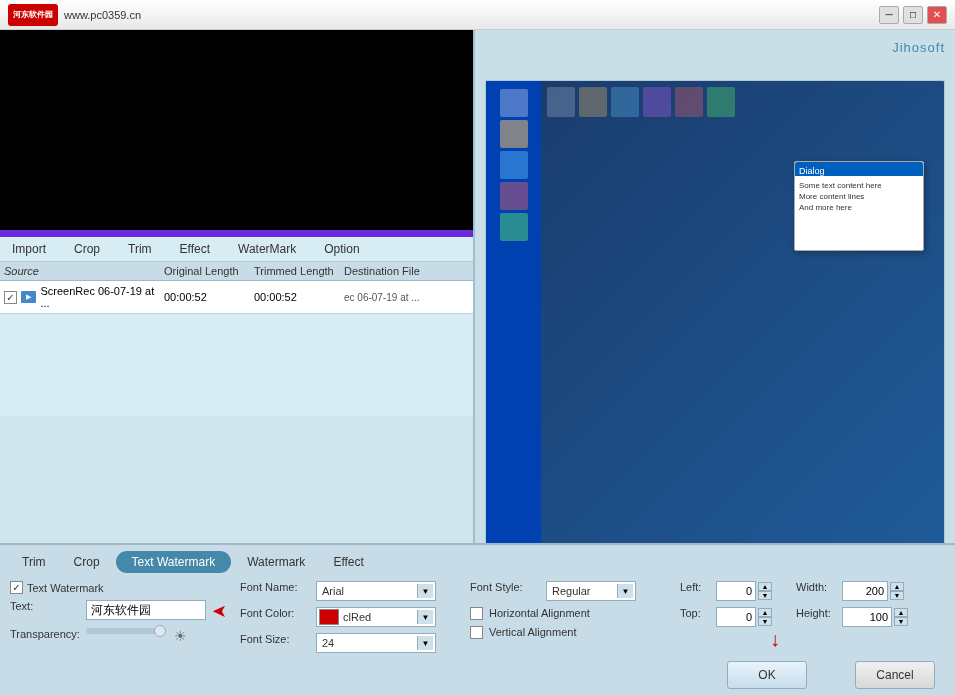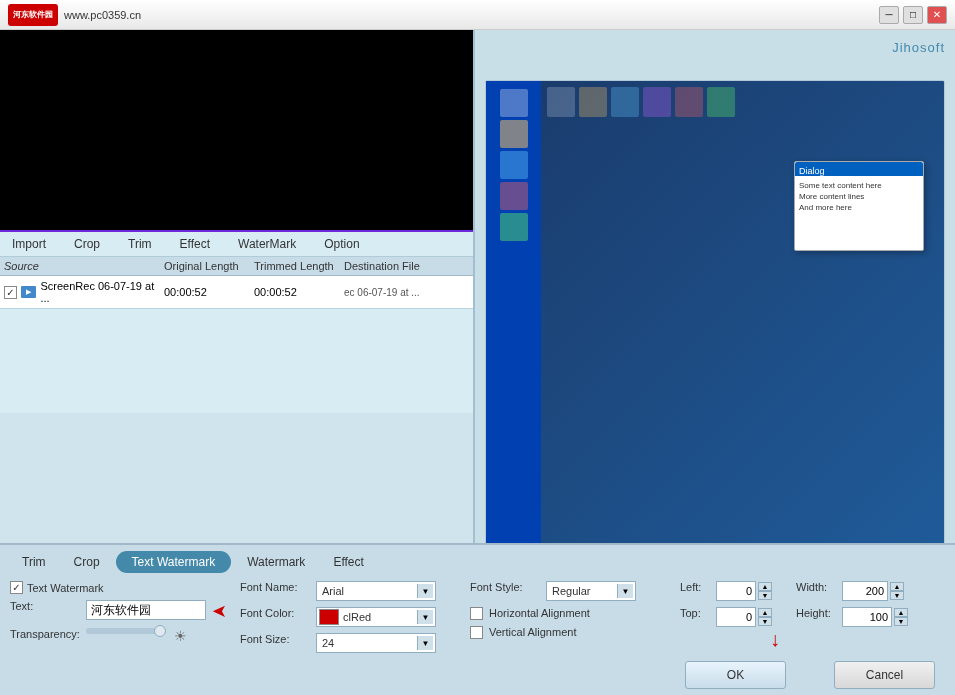--- a/index.html
+++ b/index.html
@@ -83,21 +83,21 @@
       position: relative;
     }
 
     
     .toolbar {
       background: #d8ecf4;
       padding: 3px 8px;
       display: flex;
       gap: 20px;
       border-bottom: 1px solid #b0ccd8;
-      border-top: 2px solid #6d28d9;
+      border-top: 7px solid #6d28d9;
     }
     .toolbar-item {
       color: #333;
       font-size: 12px;
       cursor: pointer;
       padding: 2px 4px;
     }
 
     
     .file-list-header {
@@ -418,21 +418,21 @@
     
     .bottom-buttons {
       display: flex;
       justify-content: flex-end;
       gap: 8px;
       margin-top: 8px;
       padding-right: 10px;
       position: relative;
     }
     .action-btn {
-      width: 101px;
+      width: 80px;
       height: 28px;
       border: 1px solid #90aec0;
       border-radius: 3px;
       cursor: pointer;
       font-size: 12px;
       display: flex;
       align-items: center;
       justify-content: center;
     }
     .action-btn.ok {

